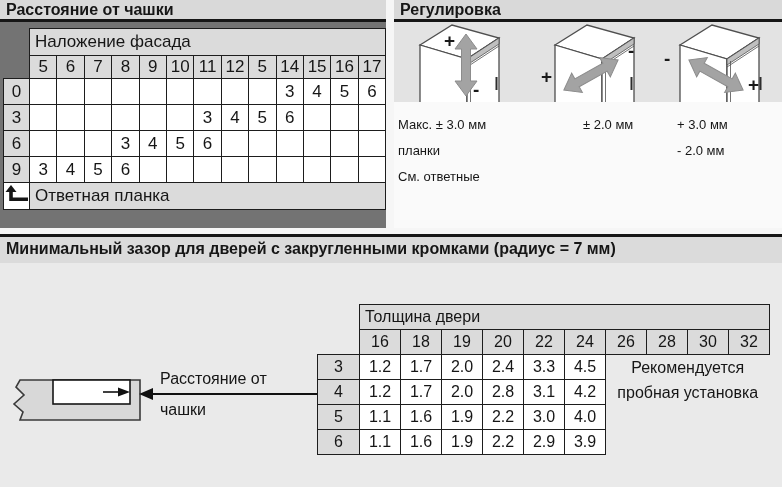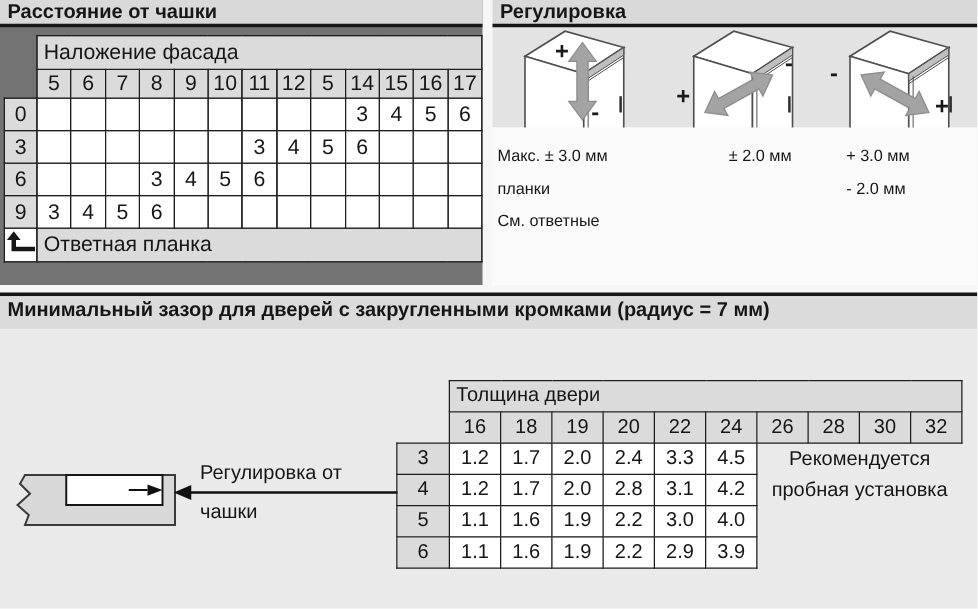--- a/index.html
+++ b/index.html
@@ -265,21 +265,21 @@
         <polygon points="132,8 132,48 12,48 15,40 6,32 16,23 8,15 12,8" fill="#d8d8d8" stroke="#3a3a3a" stroke-width="1.6"></polygon>
         <rect x="45" y="8" width="77" height="24" fill="#ffffff" stroke="#161616" stroke-width="1.6"></rect>
         <g>
           <line x1="95" y1="20" x2="110" y2="20" stroke="#111" stroke-width="1.6"></line>
           <polygon points="110,15.5 122,20 110,24.5" fill="#111"></polygon>
         </g>
       </svg>
 
       <div id="distance-arrow"></div>
       <div id="distance-line"></div>
-      <div class="dist-label" id="dist-label-1">Регулировка от</div>
+      <div class="dist-label" id="dist-label-1">Расстояние от</div>
       <div class="dist-label" id="dist-label-2">чашки</div>
 
       <table id="gap-table">
           <colgroup>
             <col style="width: 42px;">
             <col style="width: 41px;">
             <col style="width: 41px;">
             <col style="width: 41px;">
             <col style="width: 41px;">
             <col style="width: 41px;">

